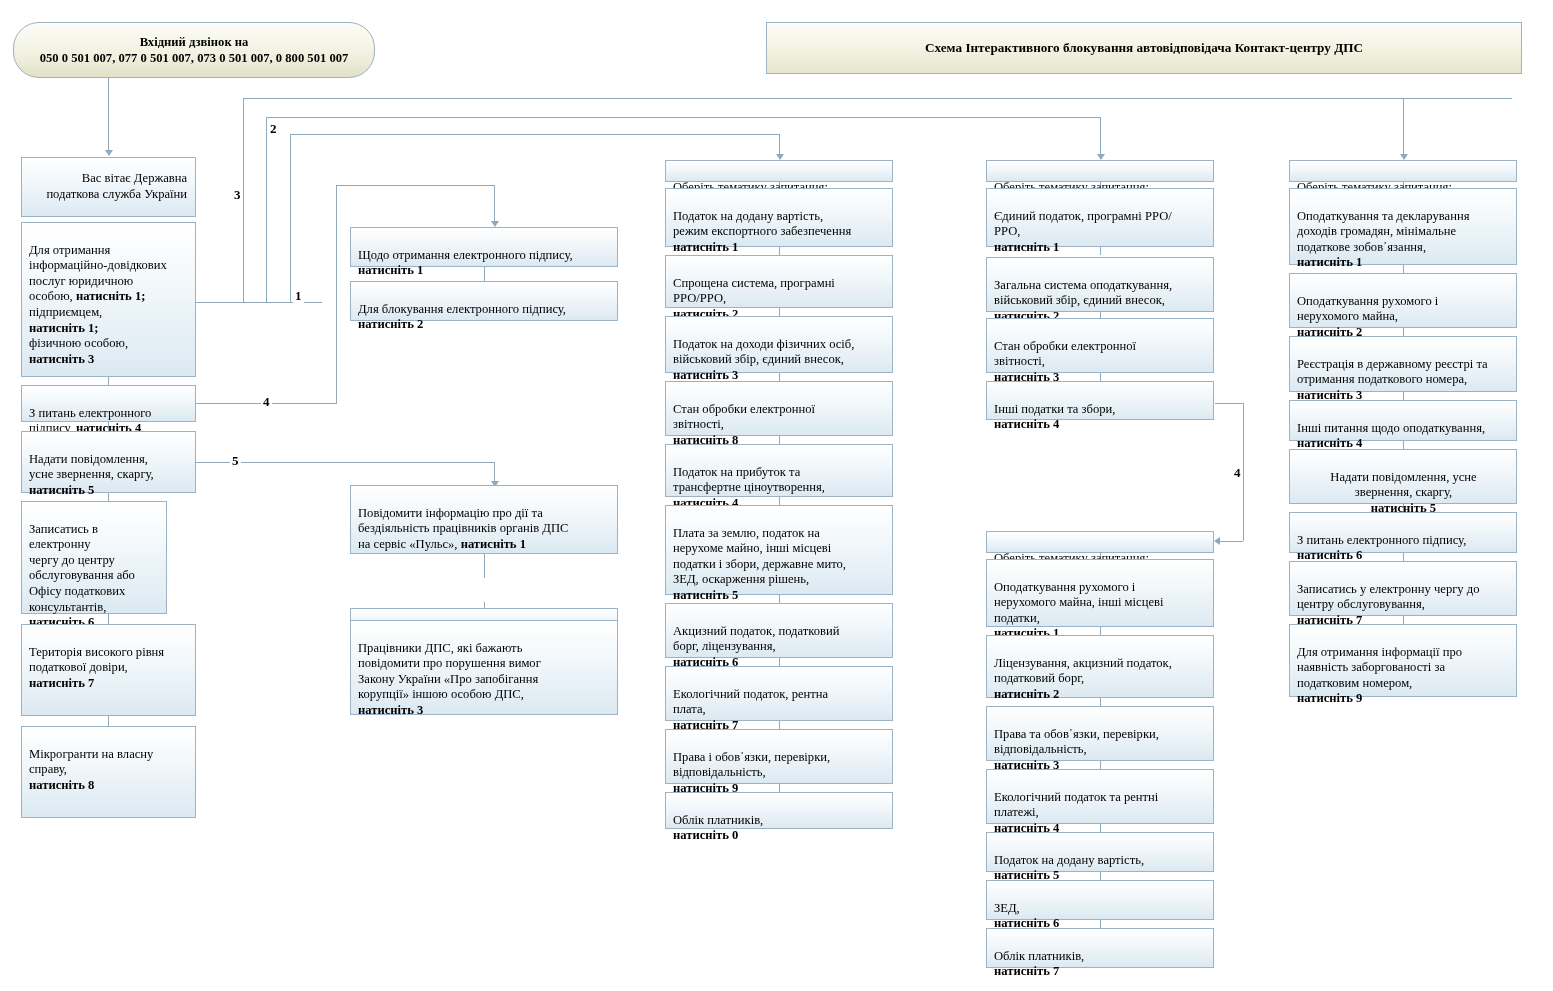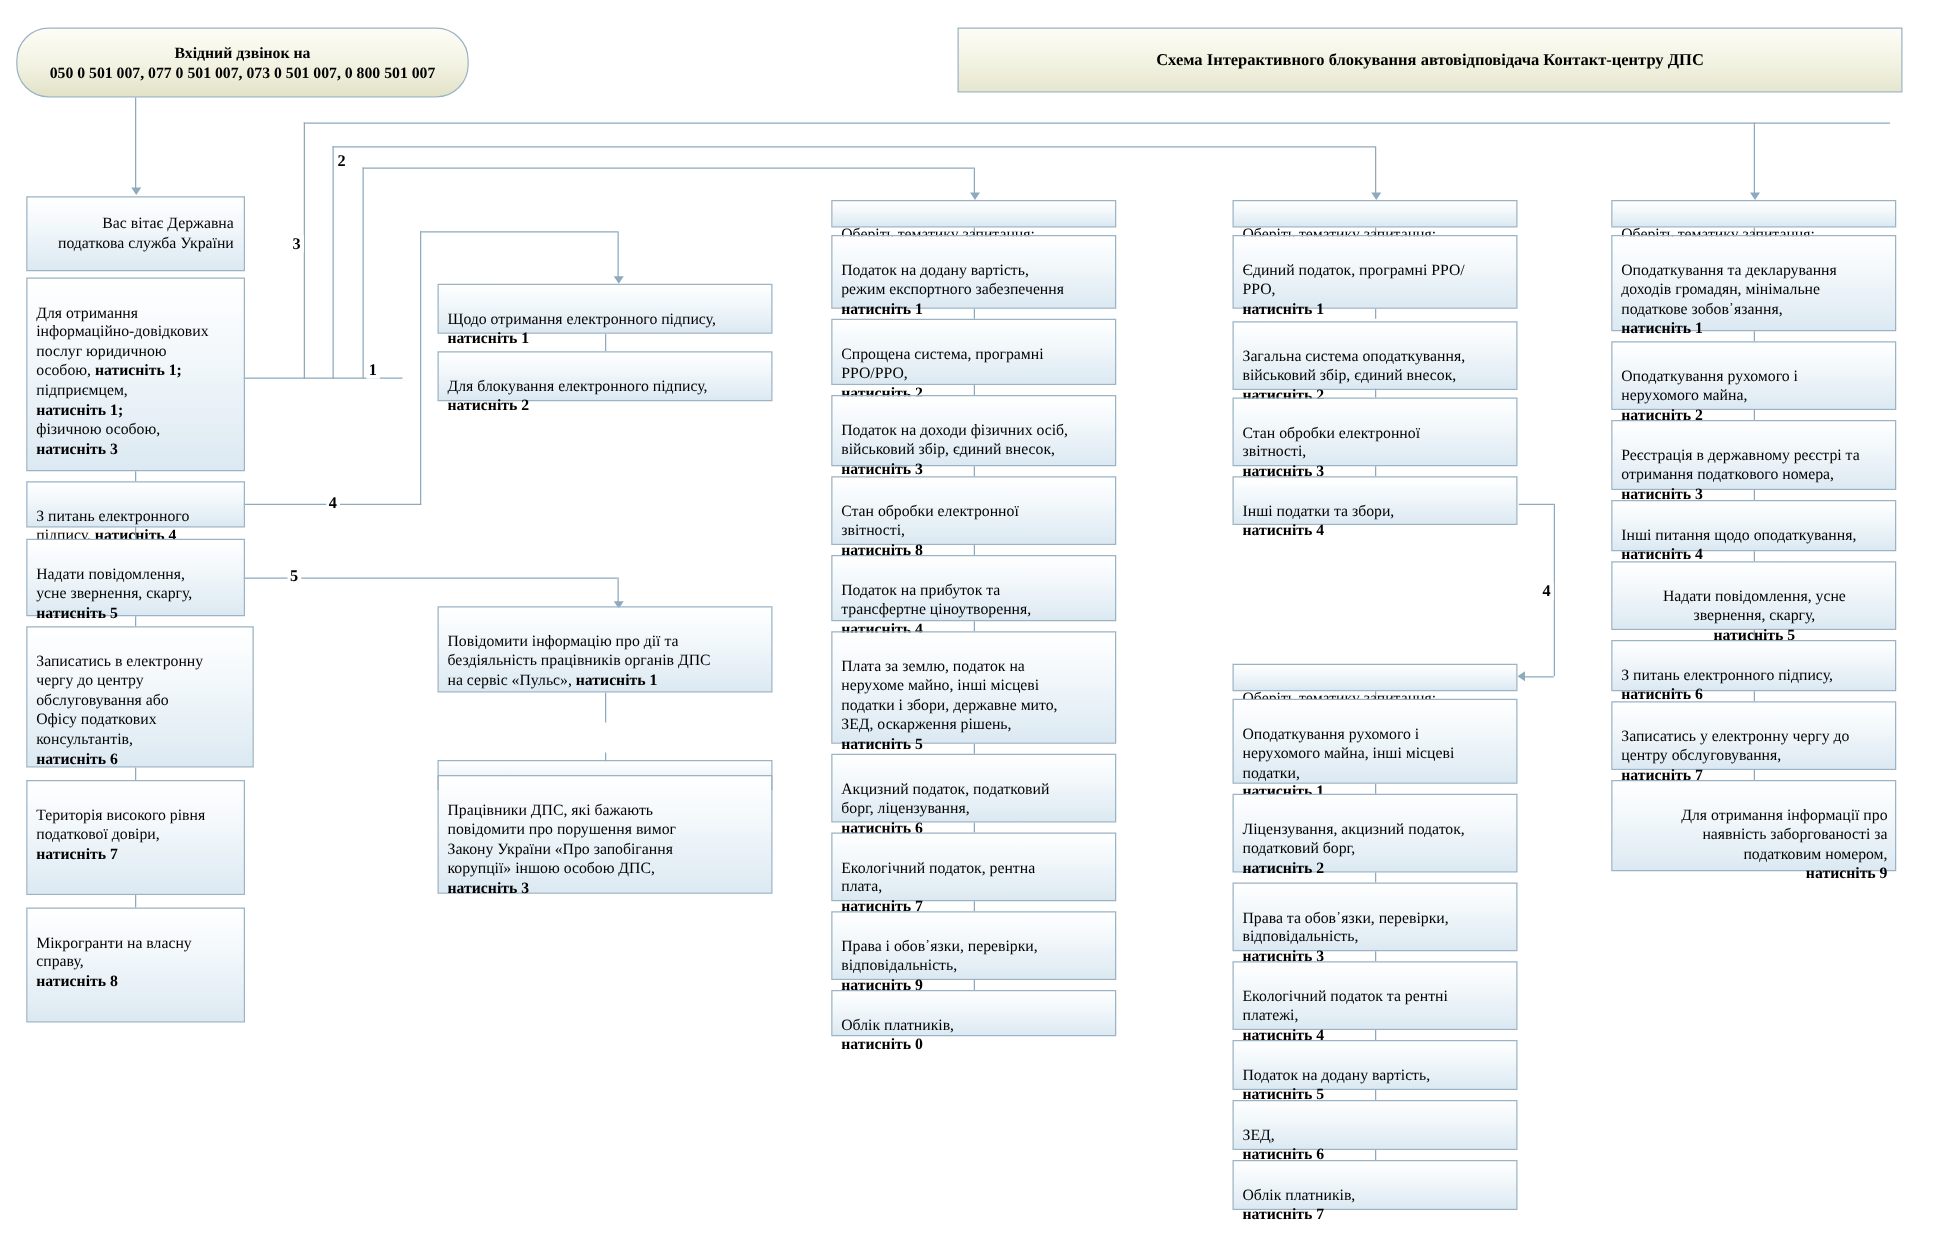--- a/index.html
+++ b/index.html
@@ -209,21 +209,21 @@
 
   <div class="box" style="left:21px; top:222px; width:175px; height:155px;">
     <span>Для отримання<br>інформаційно-довідкових<br>послуг юридичною<br>особою, <b>натисніть 1;</b><br>підприємцем,<br><b>натисніть 1;</b><br>фізичною особою,<br><b>натисніть 3</b></span>
   </div>
   <div class="box" style="left:21px; top:385px; width:175px; height:37px;">
     <span>З питань електронного<br>підпису, <b>натисніть 4</b></span>
   </div>
   <div class="box" style="left:21px; top:431px; width:175px; height:62px;">
     <span>Надати повідомлення,<br>усне звернення, скаргу,<br><b>натисніть 5</b></span>
   </div>
-  <div class="box" style="left:21px; top:501px; width:182px; height:113px;">
+  <div class="box" style="left:21px; top:501px; width:146px; height:113px;">
     <span>Записатись в електронну<br>чергу до центру<br>обслуговування або<br>Офісу податкових<br>консультантів,<br><b>натисніть 6</b></span>
   </div>
   <div class="box" style="left:21px; top:624px; width:175px; height:92px;">
     <span>Територія високого рівня<br>податкової довіри,<br><b>натисніть 7</b></span>
   </div>
   <div class="box" style="left:21px; top:726px; width:175px; height:92px;">
     <span>Мікрогранти на власну<br>справу,<br><b>натисніть 8</b></span>
   </div>
 
   <div class="box" style="left:350px; top:227px; width:268px; height:40px;">
@@ -335,17 +335,17 @@
   </div>
   <div class="box" style="left:1289px; top:449px; width:228px; height:55px;text-align:center;">
     <span>Надати повідомлення, усне<br>звернення, скаргу,<br><b>натисніть 5</b></span>
   </div>
   <div class="box" style="left:1289px; top:512px; width:228px; height:41px;">
     <span>З питань електронного підпису,<br><b>натисніть 6</b></span>
   </div>
   <div class="box" style="left:1289px; top:561px; width:228px; height:55px;">
     <span>Записатись у електронну чергу до<br>центру обслуговування,<br><b>натисніть 7</b></span>
   </div>
-  <div class="box" style="left:1289px; top:624px; width:228px; height:73px;text-align:right;">
+  <div class="box" style="left:1289px; top:624px; width:228px; height:73px;">
     <span>Для отримання інформації про<br>наявність заборгованості за<br>податковим номером,<br><b>натисніть 9</b></span>
   </div>
 
 </div>
 
 </body></html>

